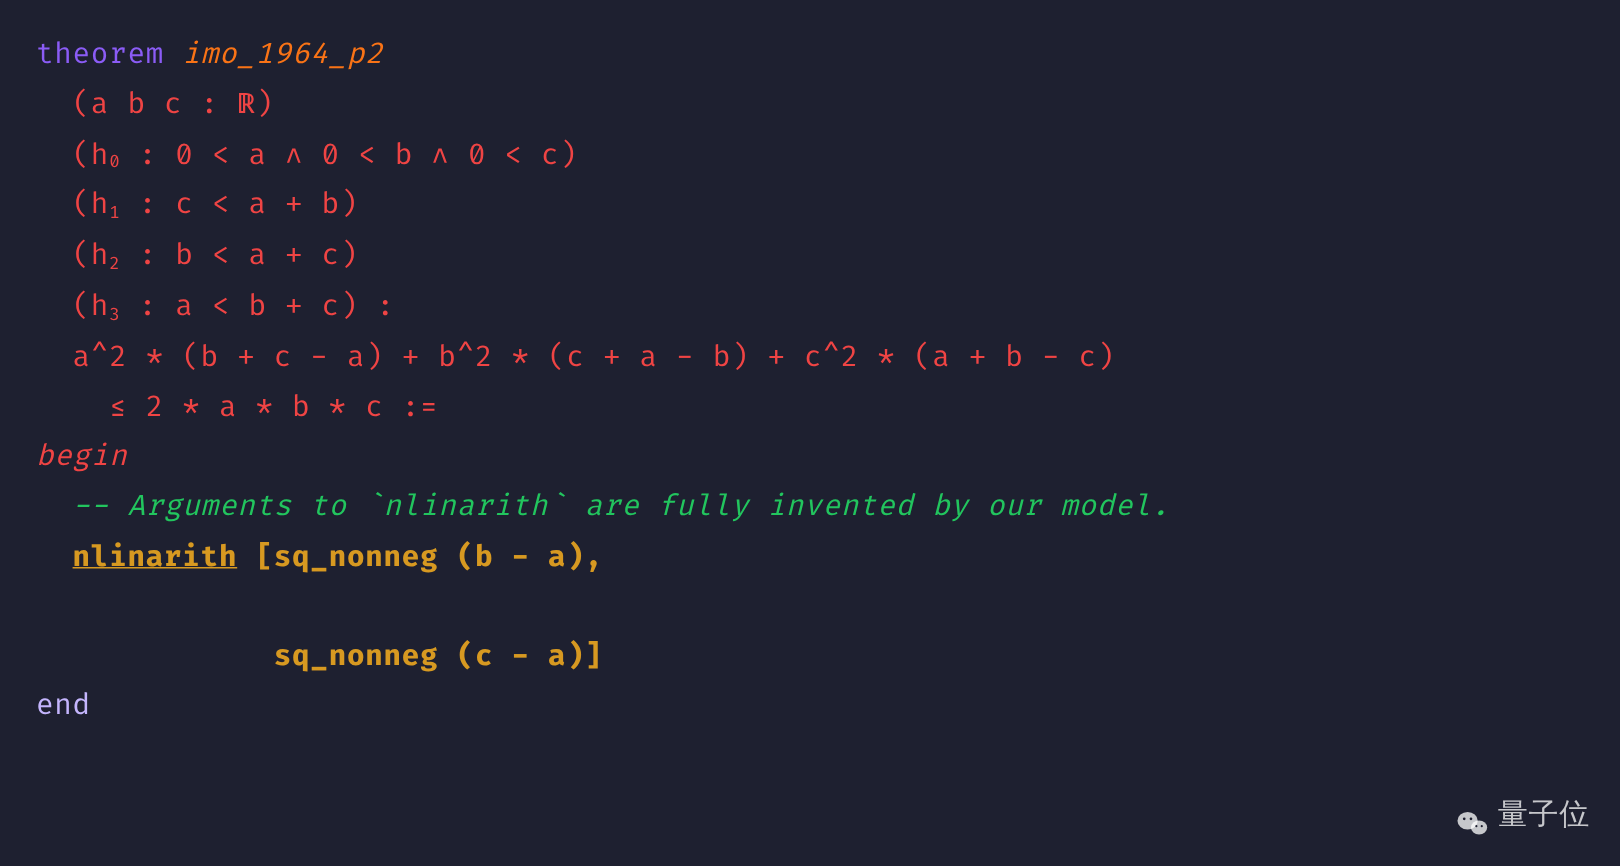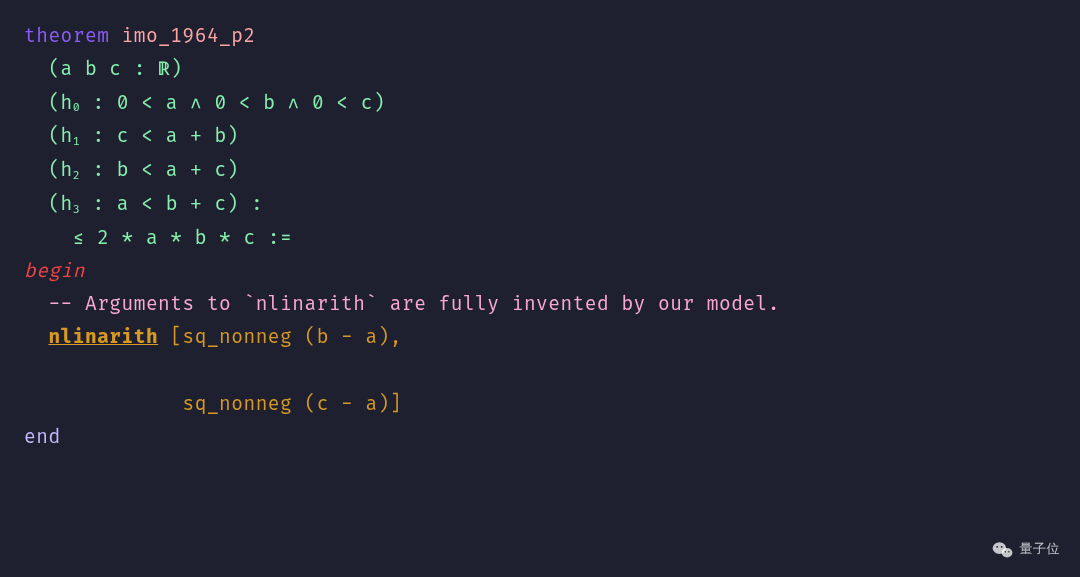--- a/index.html
+++ b/index.html
@@ -19,54 +19,55 @@
       height: 577px;
       position: relative;
       overflow: hidden;
     }
     .code-line {
       white-space: pre;
     }
     .kw-theorem { color: #8b5cf6; }
     .kw-begin { color: #ef4444; font-style: italic; }
     .kw-end { color: #c4b5fd; }
-    .thm-name { color: #fca5a5; }
-    .comment { color: #f9a8d4; }
+    .thm-name { color: #f97316; font-style: italic; }
+    .comment { color: #22c55e; font-style: italic; }
     .hl-tactic { color: #d79921; font-weight: bold; text-decoration: underline; }
-    .hl-args { color: #d79921; font-weight: normal; }
-    .normal { color: #86efac; }
+    .hl-args { color: #d79921; font-weight: bold; }
+    .normal { color: #ef4444; }
     .sub { font-size: 0.6em; vertical-align: sub; position: relative; top: -2px; }
     .watermark {
       position: absolute;
       bottom: 16px;
       right: 20px;
       display: flex;
       align-items: center;
       gap: 6px;
       color: rgba(255,255,255,0.75);
-      font-size: 13px;
+      font-size: 20px;
       font-family: sans-serif;
     }
     .wechat-icon {
       width: 22px;
       height: 18px;
       position: relative;
     }
     .wechat-icon svg { width: 100%; height: 100%; }
   </style>
 </head>
 <body>
 
 <div>
   <div class="code-line"><span class="kw-theorem">theorem</span> <span class="thm-name">imo_1964_p2</span></div>
   <div class="code-line normal">  (a b c : ℝ)</div>
   <div class="code-line normal"><span>  (h</span><span class="sub">0</span><span> : 0 &lt; a ∧ 0 &lt; b ∧ 0 &lt; c)</span></div>
   <div class="code-line normal"><span>  (h</span><span class="sub">1</span><span> : c &lt; a + b)</span></div>
   <div class="code-line normal"><span>  (h</span><span class="sub">2</span><span> : b &lt; a + c)</span></div>
   <div class="code-line normal"><span>  (h</span><span class="sub">3</span><span> : a &lt; b + c) :</span></div>
+  <div class="code-line normal">  a^2 * (b + c - a) + b^2 * (c + a - b) + c^2 * (a + b - c)</div>
   <div class="code-line normal">    ≤ 2 * a * b * c :=</div>
   <div class="code-line kw-begin">begin</div>
   <div class="code-line comment">  -- Arguments to `nlinarith` are fully invented by our model.</div>
   <div class="code-line"><span>  </span><span class="hl-tactic">nlinarith</span><span class="hl-args"> [sq_nonneg (b - a),</span></div>
   <div class="code-line"><span>             </span></div>
   <div class="code-line"><span>             </span><span class="hl-args">sq_nonneg (c - a)]</span></div>
   <div class="code-line kw-end">end</div>
 </div>
 
 <div class="watermark">

